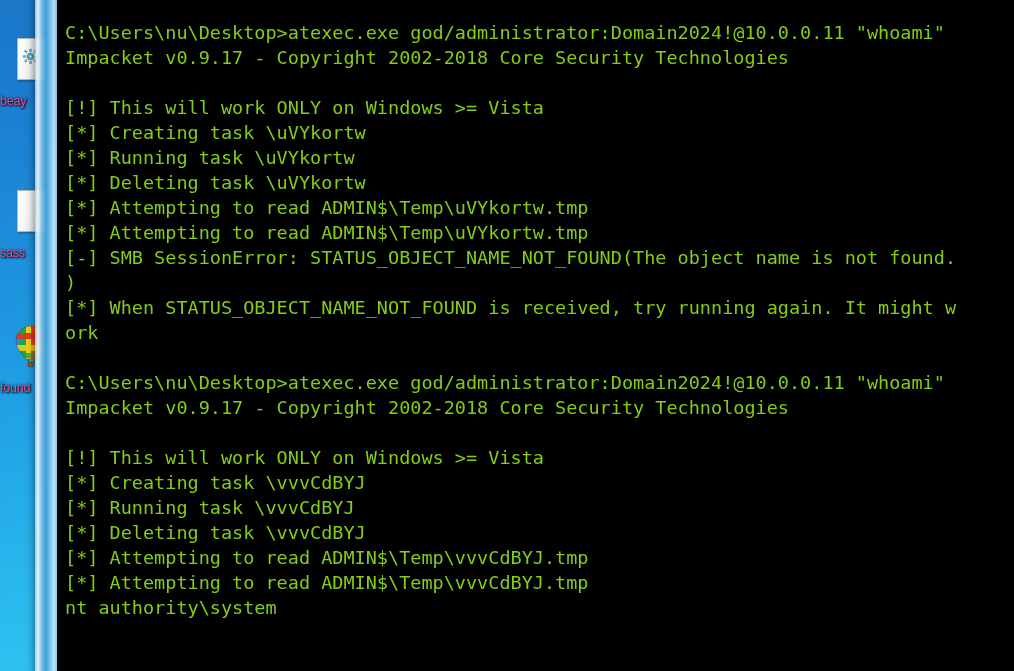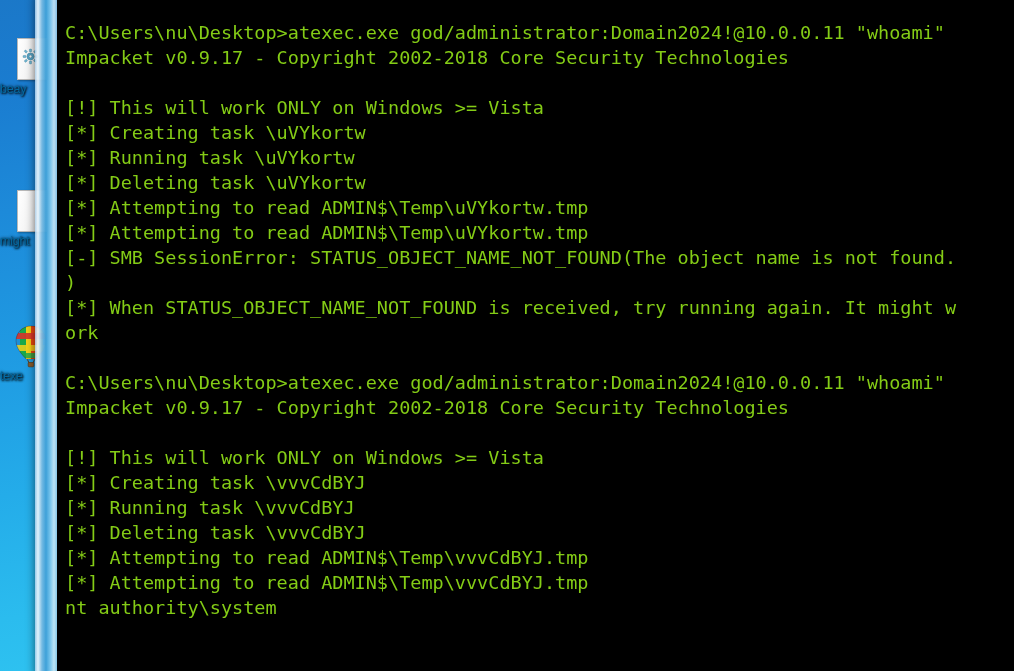--- a/index.html
+++ b/index.html
@@ -40,24 +40,24 @@
     width: 56px;
     text-align: center;
   }
   .desk-icon .glyph {
     width: 34px;
     height: 44px;
     margin: 0 auto;
     position: relative;
   }
   .desk-icon .caption {
-    margin-top: 0;
+    margin-top: 12px;
     font-family: "Liberation Sans", sans-serif;
     font-size: 12.5px;
-    color: #0369a1;
+    color: #ec4899;
     text-shadow: 1px 1px 2px rgba(0,0,0,0.95), 0 0 3px rgba(0,0,0,0.9);
     white-space: nowrap;
     letter-spacing: -0.2px;
     text-align: left;
     padding-left: 0px;
     overflow: visible;
   }
 
   
   .sheet {
@@ -146,21 +146,21 @@
         </g>
       </svg>
     </div>
     <div class="caption">beay</div>
   </div>
 
   <div class="desk-icon" style="top:190px;">
     <div class="glyph">
       <div class="sheet"></div>
     </div>
-    <div class="caption">might</div>
+    <div class="caption">sass</div>
   </div>
 
   <div class="desk-icon" style="top:325px;">
     <div class="glyph">
       <svg class="balloon" viewBox="0 0 36 44">
         <defs>
           <clipPath id="bclip">
               <path d="M18 1c8.3 0 15 6.6 15 14.8 0 7.3-6.4 14.6-10.3 18.2h-9.4C9.4 30.4 3 23.1 3 15.8 3 7.6 9.7 1 18 1z"></path>
             </clipPath>
         </defs>
@@ -175,21 +175,21 @@
           <path d="M0 0h36v7H0z" fill="rgba(0,0,0,0.0)"></path>
           <path d="M0 8h36v6H0z" fill="#d8342a" opacity="0.9"></path>
           <path d="M0 20h36v6H0z" fill="#f2d21a" opacity="0.85"></path>
           <path d="M0 28h36v5H0z" fill="#17a84b" opacity="0.8"></path>
         </g>
         <path d="M18 1c8.3 0 15 6.6 15 14.8 0 7.3-6.4 14.6-10.3 18.2h-9.4C9.4 30.4 3 23.1 3 15.8 3 7.6 9.7 1 18 1z" fill="none" stroke="rgba(0,0,0,0.25)" stroke-width="0.8"></path>
         <path d="M14.5 34.5l1.5 3.5M21.5 34.5l-1.5 3.5" stroke="#5a3a1a" stroke-width="1" fill="none"></path>
         <rect x="15.2" y="37.5" width="5.6" height="4.3" rx="0.8" fill="#8a5a2a" stroke="#5a3a1a" stroke-width="0.7"></rect>
       </svg>
     </div>
-    <div class="caption">texe</div>
+    <div class="caption">found</div>
   </div>
 
   <div id="console-window">
     <div id="console-inner">
       <div id="console-text"><div class="cline">C:\Users\nu\Desktop&gt;atexec.exe god/administrator:Domain2024!@10.0.0.11 "whoami"</div><div class="cline">Impacket v0.9.17 - Copyright 2002-2018 Core Security Technologies</div><div class="cline blank">&nbsp;</div><div class="cline">[!] This will work ONLY on Windows &gt;= Vista</div><div class="cline">[*] Creating task \uVYkortw</div><div class="cline">[*] Running task \uVYkortw</div><div class="cline">[*] Deleting task \uVYkortw</div><div class="cline">[*] Attempting to read ADMIN$\Temp\uVYkortw.tmp</div><div class="cline">[*] Attempting to read ADMIN$\Temp\uVYkortw.tmp</div><div class="cline">[-] SMB SessionError: STATUS_OBJECT_NAME_NOT_FOUND(The object name is not found.</div><div class="cline">)</div><div class="cline">[*] When STATUS_OBJECT_NAME_NOT_FOUND is received, try running again. It might w</div><div class="cline">ork</div><div class="cline blank">&nbsp;</div><div class="cline">C:\Users\nu\Desktop&gt;atexec.exe god/administrator:Domain2024!@10.0.0.11 "whoami"</div><div class="cline">Impacket v0.9.17 - Copyright 2002-2018 Core Security Technologies</div><div class="cline blank">&nbsp;</div><div class="cline">[!] This will work ONLY on Windows &gt;= Vista</div><div class="cline">[*] Creating task \vvvCdBYJ</div><div class="cline">[*] Running task \vvvCdBYJ</div><div class="cline">[*] Deleting task \vvvCdBYJ</div><div class="cline">[*] Attempting to read ADMIN$\Temp\vvvCdBYJ.tmp</div><div class="cline">[*] Attempting to read ADMIN$\Temp\vvvCdBYJ.tmp</div><div class="cline">nt authority\system</div></div>
     </div>
   </div>
 
 </div>
 

